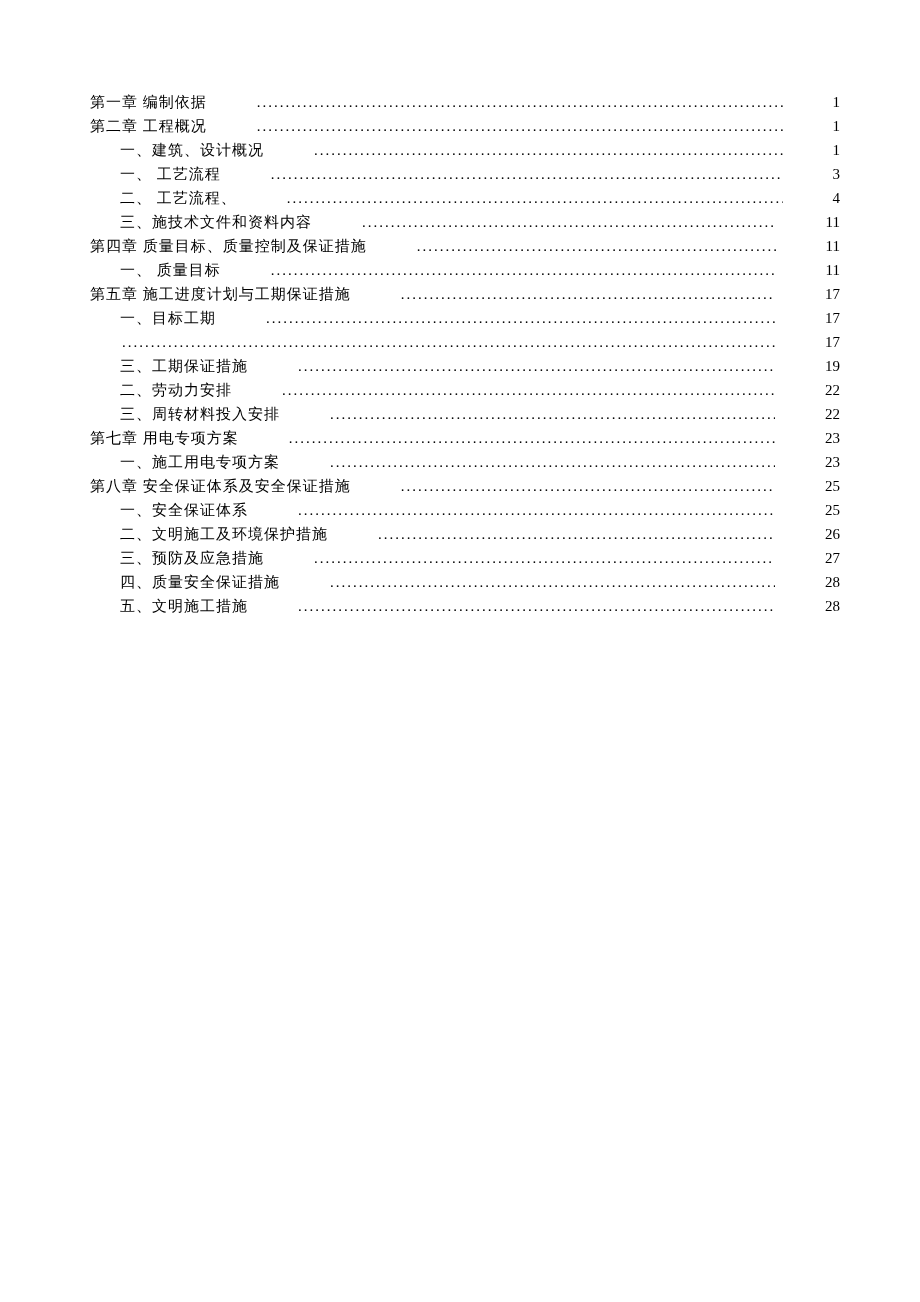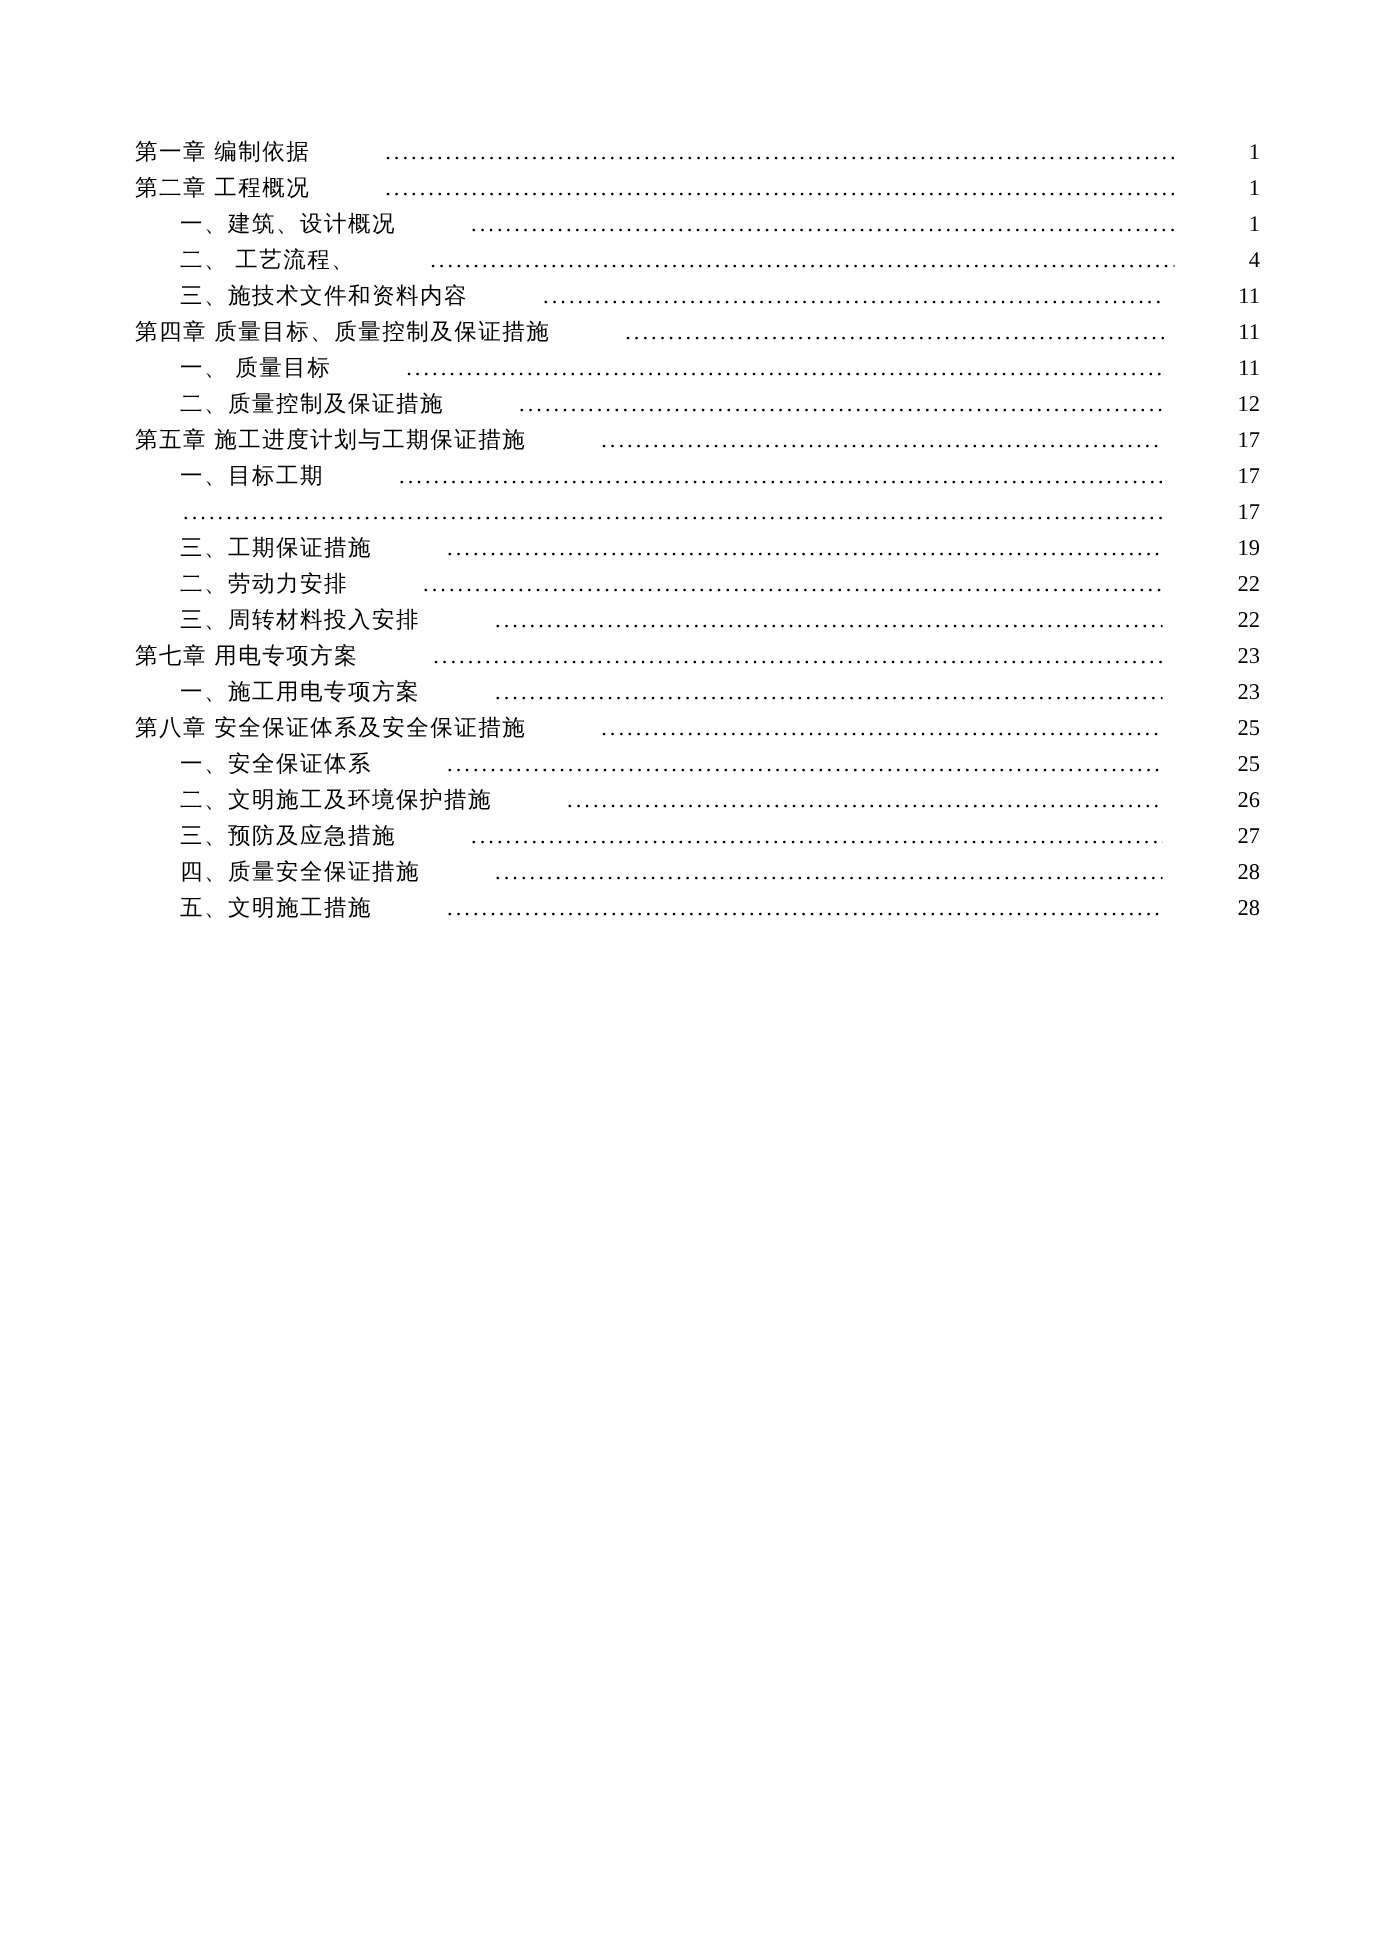--- a/index.html
+++ b/index.html
@@ -61,43 +61,43 @@
       <span class="toc-text">第二章 工程概况</span>
       <span class="toc-dots"></span>
       <span class="toc-page">1</span>
     </div>
     <div class="toc-row level-2">
       <span class="toc-text">一、建筑、设计概况</span>
       <span class="toc-dots"></span>
       <span class="toc-page">1</span>
     </div>
     <div class="toc-row level-2">
+      <span class="toc-text">一、 工艺流程</span>
+      <span class="toc-dots"></span>
+      <span class="toc-page">3</span>
+    </div>
+    <div class="toc-row level-2">
       <span class="toc-text">二、 工艺流程、</span>
       <span class="toc-dots"></span>
       <span class="toc-page">4</span>
     </div>
     <div class="toc-row level-2">
       <span class="toc-text">三、施技术文件和资料内容</span>
       <span class="toc-dots"></span>
       <span class="toc-page">11</span>
     </div>
     <div class="toc-row level-1">
       <span class="toc-text">第四章 质量目标、质量控制及保证措施</span>
       <span class="toc-dots"></span>
       <span class="toc-page">11</span>
     </div>
     <div class="toc-row level-2">
       <span class="toc-text">一、 质量目标</span>
       <span class="toc-dots"></span>
       <span class="toc-page">11</span>
-    </div>
-    <div class="toc-row level-2">
-      <span class="toc-text">二、质量控制及保证措施</span>
-      <span class="toc-dots"></span>
-      <span class="toc-page">12</span>
     </div>
     <div class="toc-row level-1">
       <span class="toc-text">第五章 施工进度计划与工期保证措施</span>
       <span class="toc-dots"></span>
       <span class="toc-page">17</span>
     </div>
     <div class="toc-row level-2">
       <span class="toc-text">一、目标工期</span>
       <span class="toc-dots"></span>
       <span class="toc-page">17</span>

